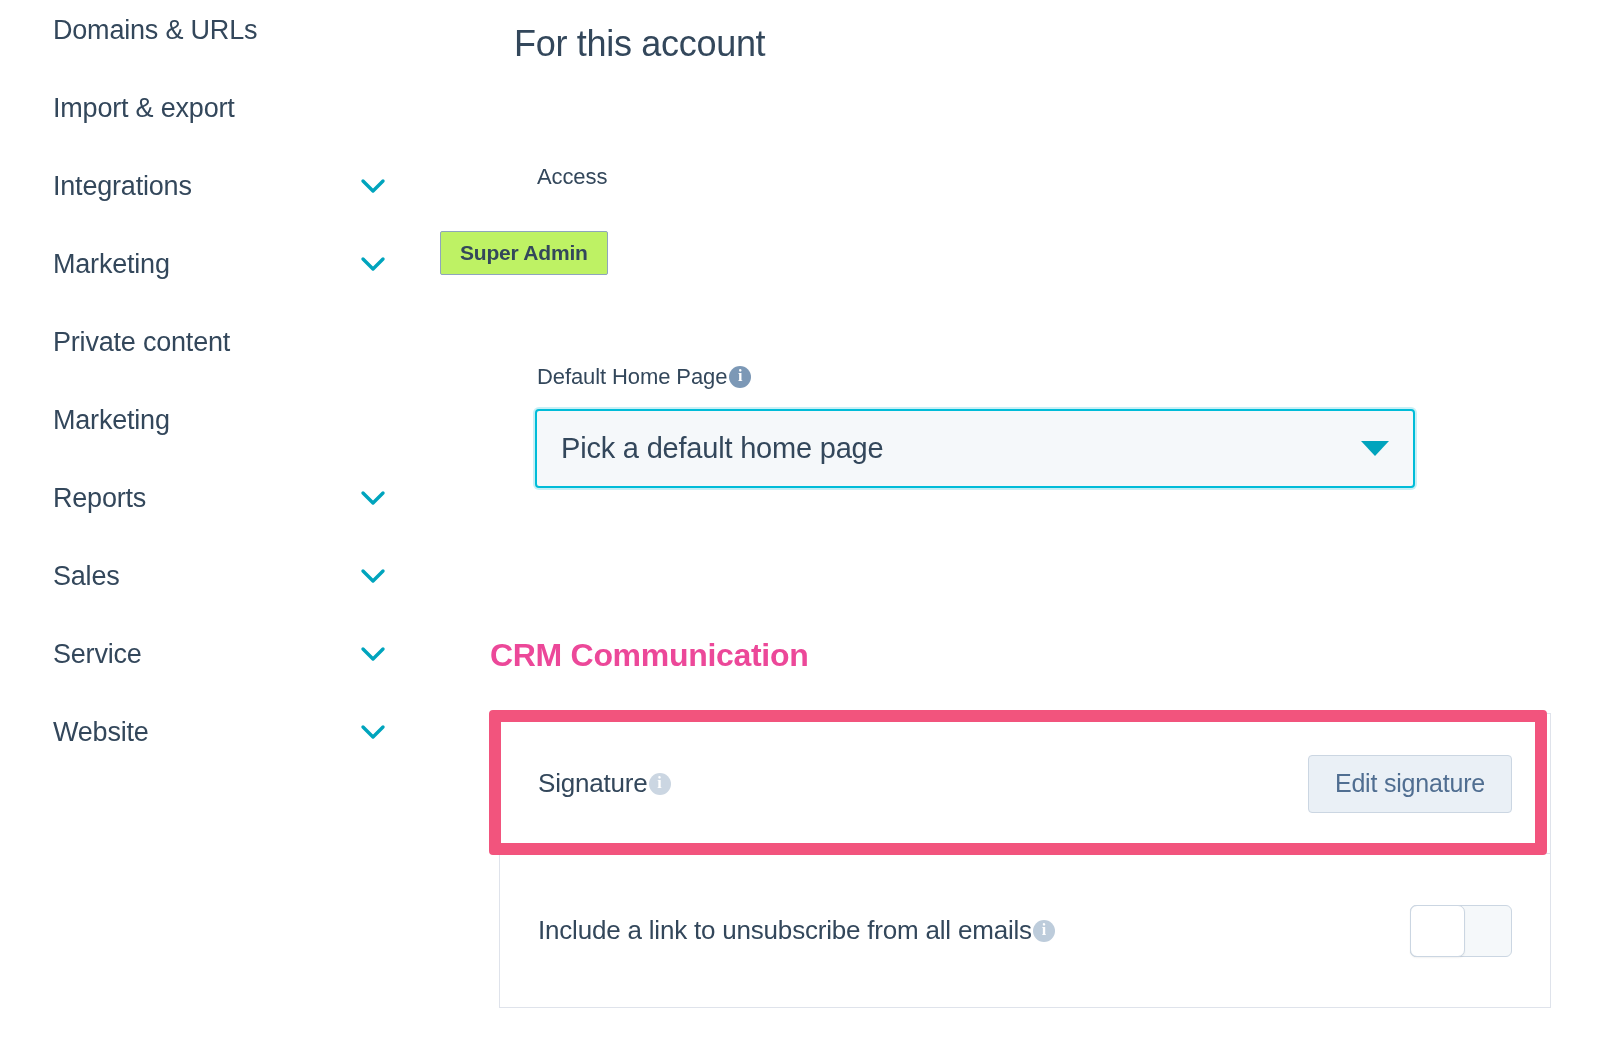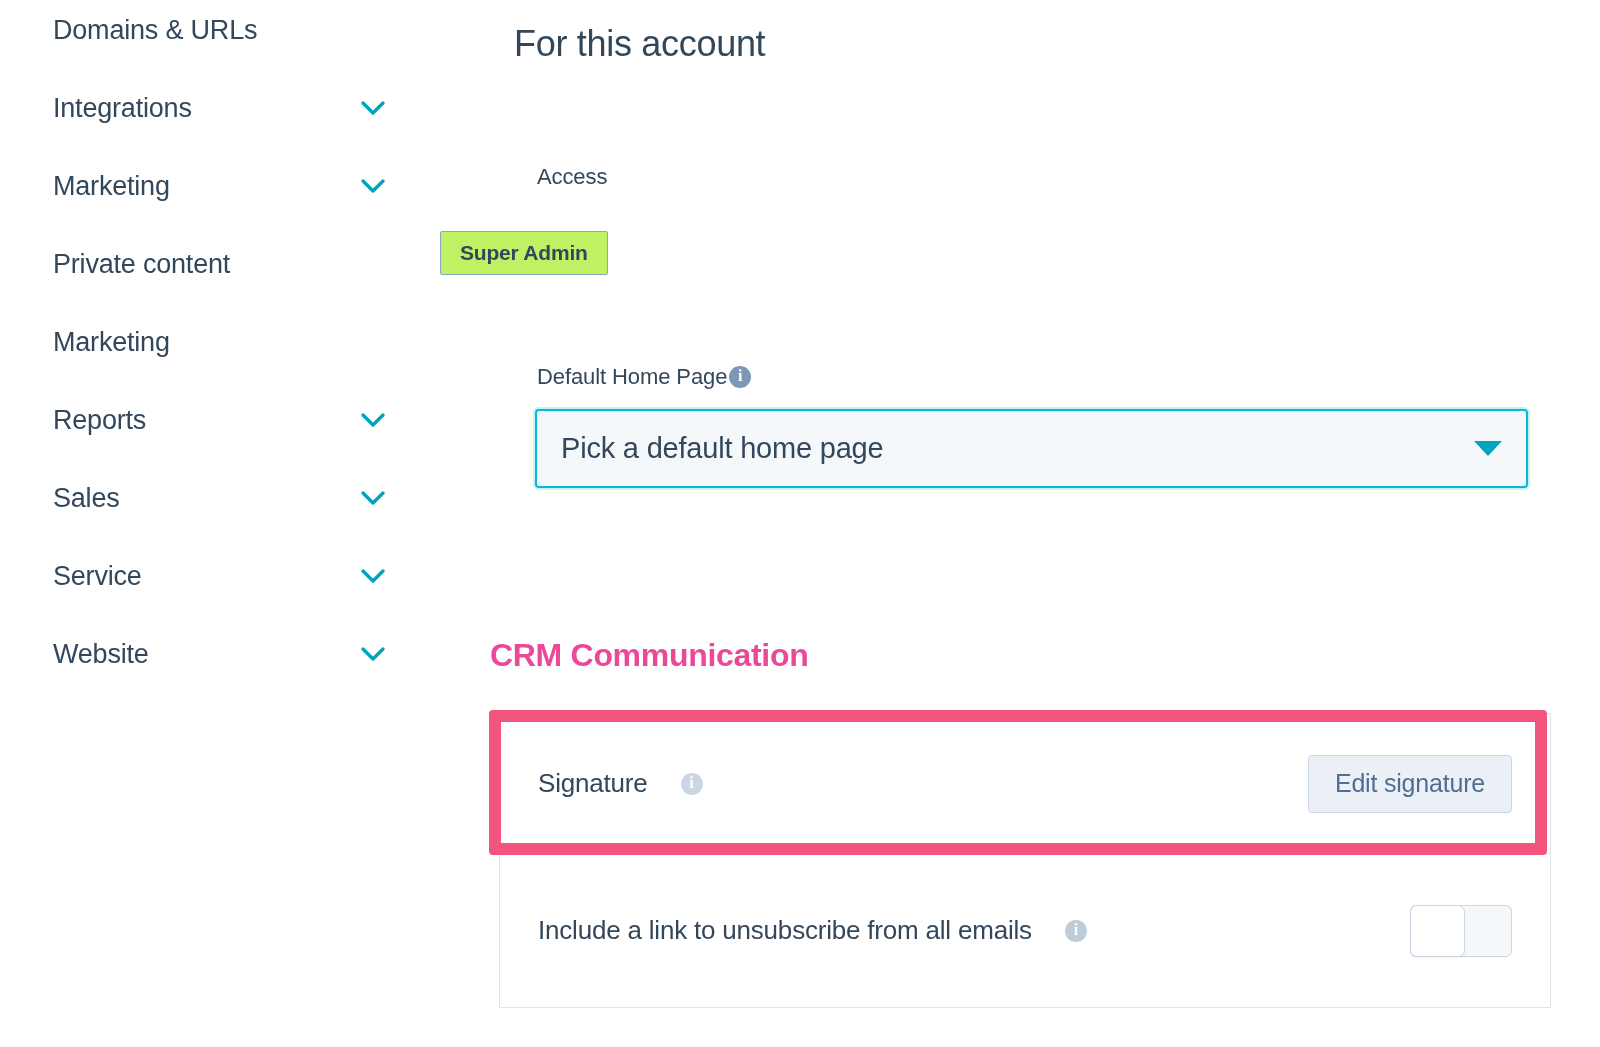--- a/index.html
+++ b/index.html
@@ -141,21 +141,21 @@
   }
   .info-icon.dark { background: #7c98b6; }
   .info-icon.light { background: #cbd6e2; }
   .info-icon.med { background: #bdccdb; }
   .info-icon span { position: relative; top: -1px; }
 
   .select-box {
     position: absolute;
     left: 95px;
     top: 409px;
-    width: 993px;
+    width: 880px;
     height: 79px;
     background: #f5f8fa;
     border: 2px solid #00bcd8;
     border-radius: 4px;
     box-shadow: 0 0 0 2px rgba(0,188,216,0.22);
     display: flex;
     align-items: center;
     padding: 0 24px;
     cursor: pointer;
   }
@@ -206,21 +206,21 @@
     position: relative;
     height: 100%;
     display: flex;
     align-items: center;
     padding: 0 38px 0 38px;
   }
 
   .row-left {
     display: flex;
     align-items: center;
-    gap: 33px;
+    gap: 1px;
   }
   .row-label {
     font-size: 26px;
     color: #33475b;
     letter-spacing: -0.2px;
     font-weight: 400;
   }
 
   .spacer { flex: 1; }
 
@@ -286,20 +286,23 @@
 <body>
 
 <div id="app">
 
   <nav class="sidebar">
 
     <div class="nav-item">
       <span class="nav-label">Domains &amp; URLs</span>
     </div>
 
+    <div class="nav-item">
+      <span class="nav-label">Import &amp; export</span>
+    </div>
 
     <div class="nav-item">
       <span class="nav-label">Integrations</span>
       <span class="chev">
         <svg viewBox="0 0 26 16">
             <path d="M3 3 L13 13 L23 3" fill="none" stroke="#00a4bd" stroke-width="3.4" stroke-linecap="round" stroke-linejoin="round"></path>
           </svg>
       </span>
     </div>
 

